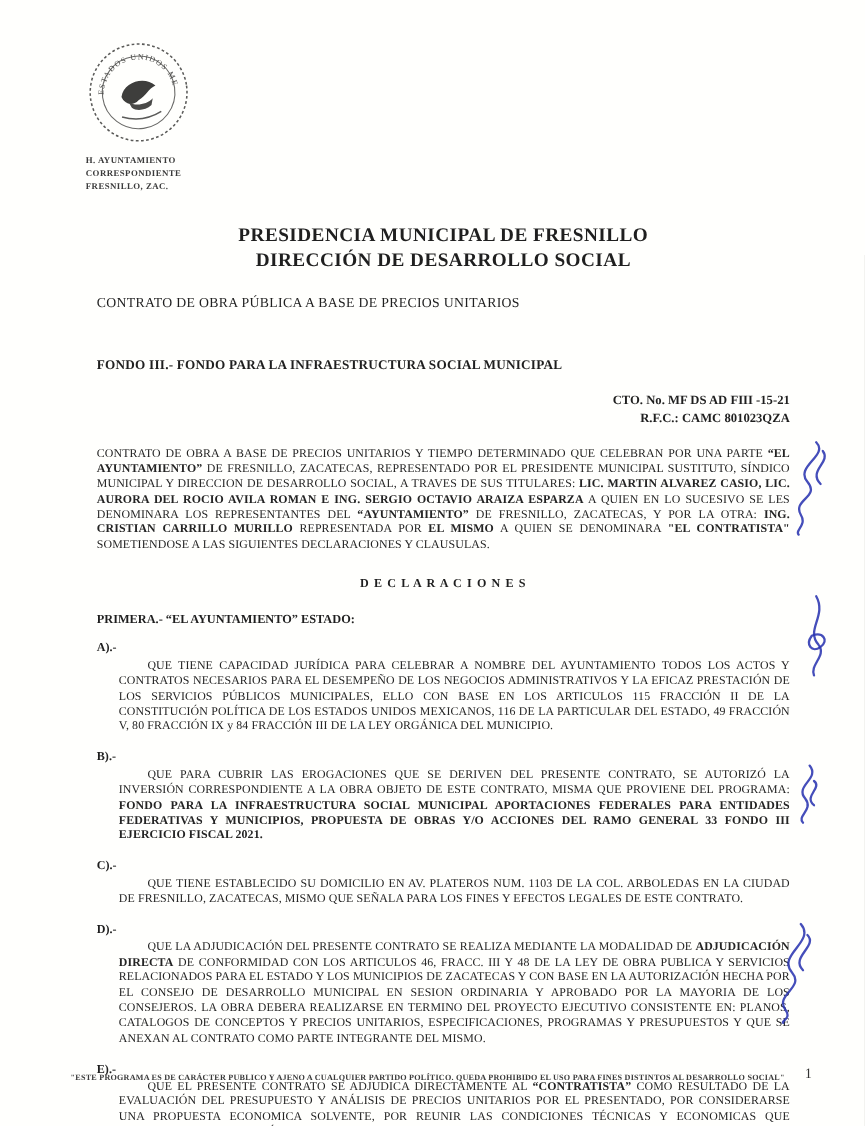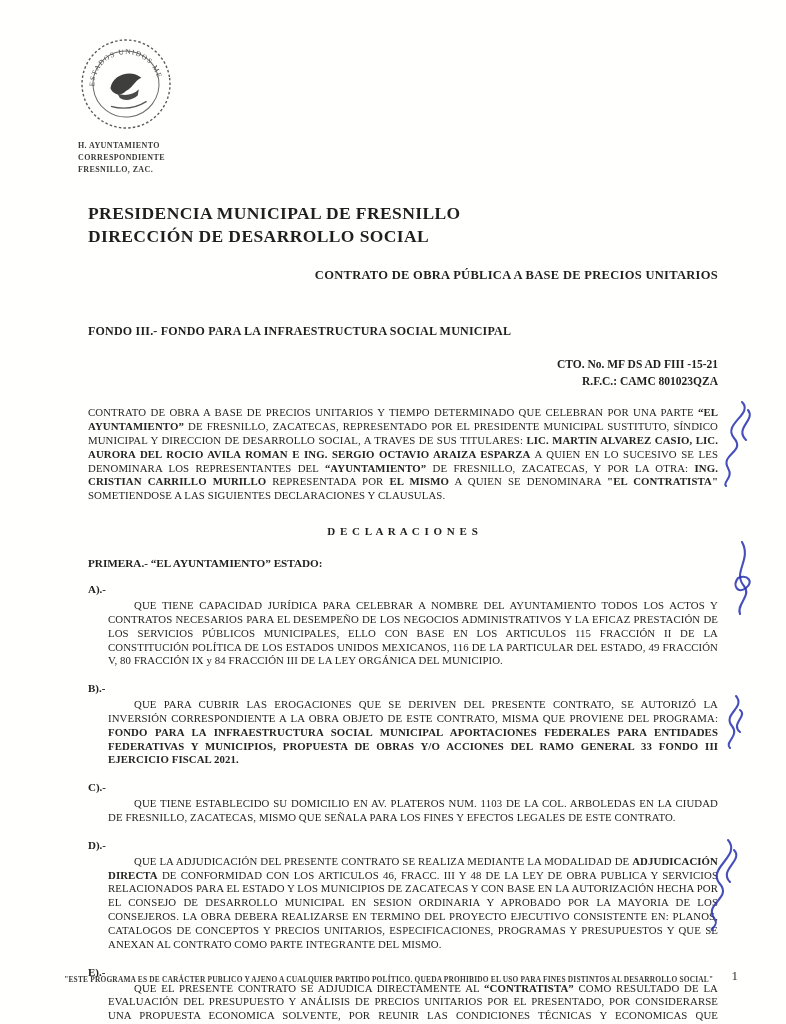--- a/index.html
+++ b/index.html
@@ -16,23 +16,23 @@
   }
   
   .seal-block{width:120px;margin-left:-16px;}
   .seal-svg{display:block;}
   .seal-caption{
     font-family:Liberation Serif, serif;
     font-size:8px;font-weight:bold;letter-spacing:.4px;
     color:#3a3a3a;line-height:1.5;margin-top:2px;margin-left:6px;
   }
   
-  .title-block{margin-top:26px;}
+  .title-block{text-align:center;margin-top:26px;}
   .title-line{font-size:17.5px;font-weight:bold;letter-spacing:.4px;line-height:1.3;}
-  .subtitle{text-align:right;font-size:12.5px;font-weight:bold;letter-spacing:.3px;margin-top:20px;}
+  .subtitle{text-align:left;font-size:12.5px;font-weight:normal;letter-spacing:.3px;margin-top:20px;}
   .ramo-block{margin-top:40px;font-size:12px;font-weight:bold;line-height:1.45;letter-spacing:.2px;}
   .cto-block{margin-top:16px;margin-left:255px;font-size:11.5px;font-weight:bold;line-height:1.5;text-align:right;}
   
   .paragraph{
     font-size:10.8px;line-height:1.28;text-align:justify;
     margin:0;color:#242424;letter-spacing:.1px;
   }
   .intro{margin-top:16px;}
   .decl-heading{text-align:center;font-size:11px;font-weight:bold;margin-top:22px;letter-spacing:1px;}
   .primera-heading{font-size:11.2px;font-weight:bold;margin-top:20px;}

